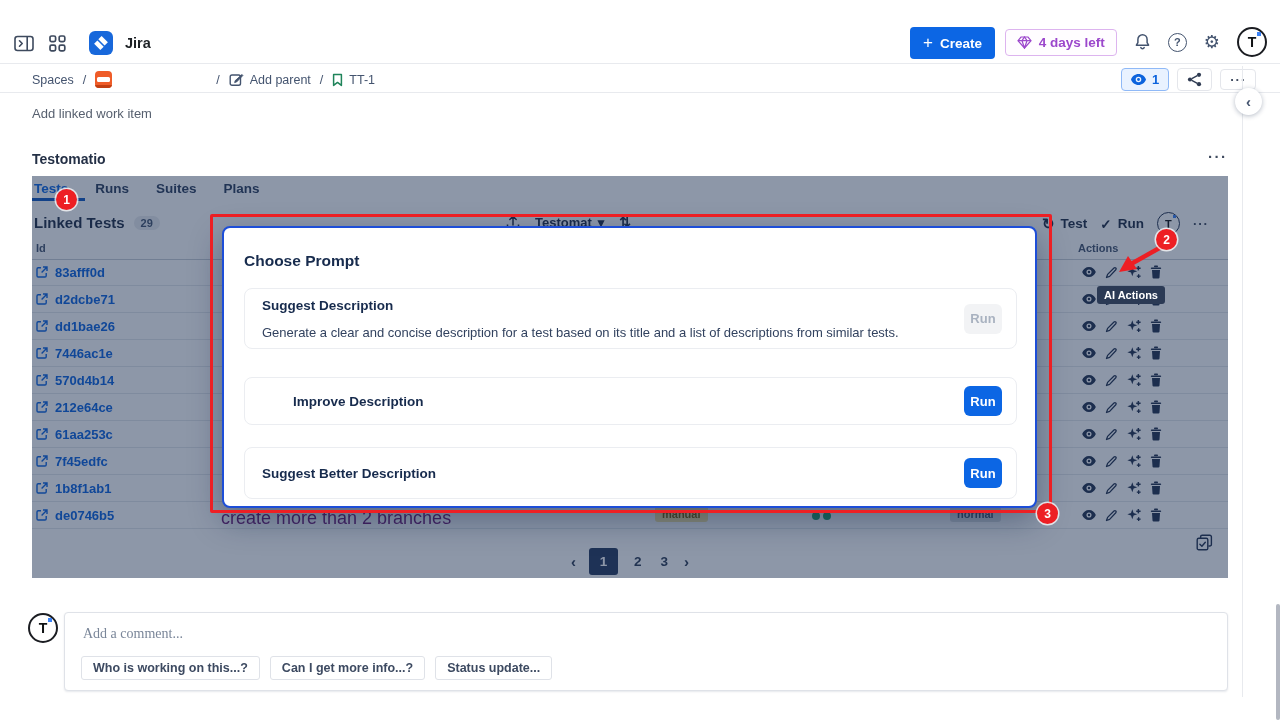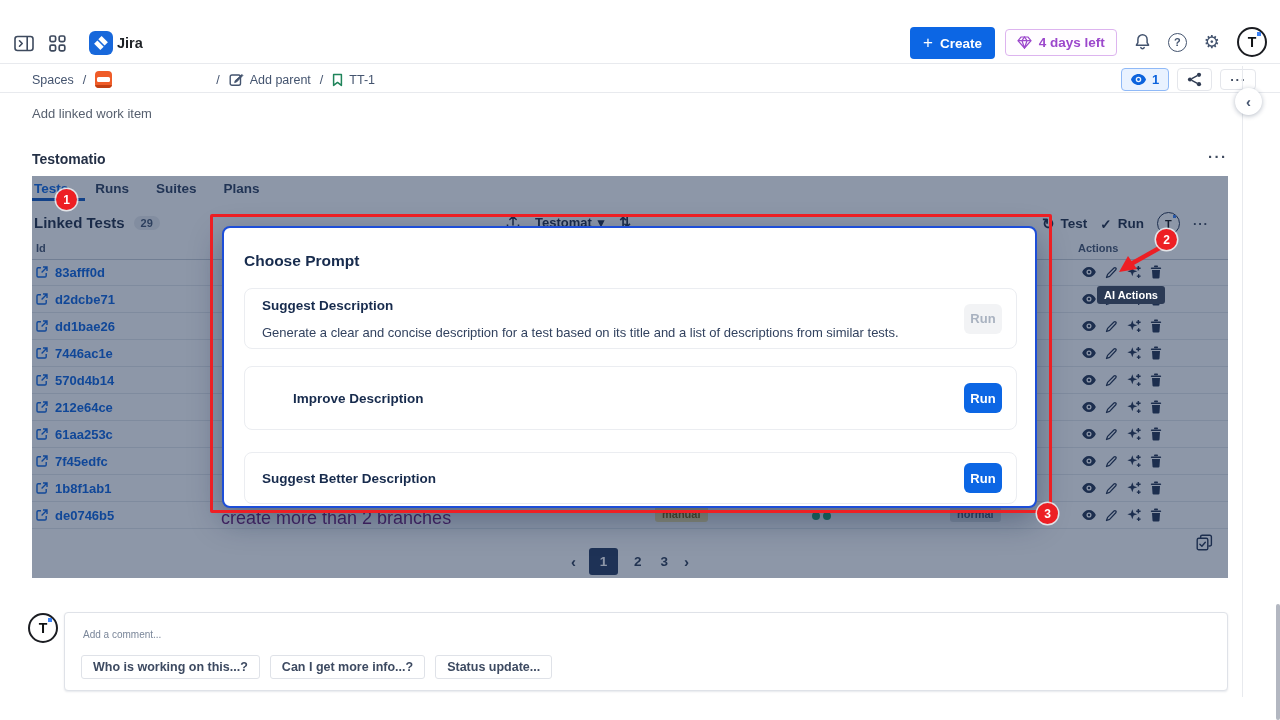--- a/index.html
+++ b/index.html
@@ -3,21 +3,21 @@
 <meta charset="utf-8">
 <style>
   html,body{margin:0;padding:0;background:#fff;}
   .stage{position:relative;width:1280px;height:720px;background:#fff;overflow:hidden;
          font-family:"Liberation Sans",sans-serif;color:#172b4d;}
   svg{display:block;}
 
   
   .navbar{position:absolute;left:0;top:0;width:1280px;height:64px;background:#fff;border-bottom:1px solid #e8eaee;box-sizing:border-box;}
   .nav-left{position:absolute;left:14px;top:31px;display:flex;align-items:center;gap:15px;color:#3e4a5e;}
-  .jira-wrap{display:flex;align-items:center;gap:4px;margin-left:8px;}
+  .jira-wrap{display:flex;align-items:center;gap:12px;margin-left:8px;}
   .jira-logo{width:24px;height:24px;border-radius:6px;background:#1868db;position:relative;}
   .jira-logo svg{position:absolute;left:0;top:0;}
   .jira-name{font-size:14.5px;font-weight:700;color:#1d2125;}
   .nav-search{position:absolute;left:289px;top:28px;width:616px;height:30px;border:1px solid #b8bfc9;border-radius:7px;
               display:flex;align-items:center;gap:8px;padding:0 10px;box-sizing:border-box;color:#596679;background:#fff;}
   .nav-search input{border:none;outline:none;flex:1;font-size:13.5px;color:#39465c;font-family:"Liberation Sans",sans-serif;background:transparent;}
   .nav-search input::placeholder{color:#626f86;}
   .nav-create{position:absolute;left:910px;top:27px;height:32px;background:#0c66e4;color:#fff;border-radius:4px;
               display:flex;align-items:center;gap:7px;padding:0 13px;font-size:13.5px;font-weight:700;cursor:pointer;}
   .nav-right{position:absolute;right:13px;top:27px;display:flex;align-items:center;gap:17px;color:#44546f;}
@@ -107,21 +107,21 @@
   .blanket{position:absolute;inset:0;background:rgba(23,43,77,0.49);z-index:5;}
 
   
   .modal{position:absolute;left:222px;top:226px;width:815px;height:282px;background:#fff;border:2px solid #1d4ed8;
          border-radius:8px;box-shadow:0 12px 32px rgba(9,30,66,.38);box-sizing:border-box;
          padding:24px 18px 0 20px;z-index:20;}
   .modal-title{font-size:15.5px;font-weight:700;color:#172b4d;}
   .pcard{border:1px solid #ebedf1;border-radius:8px;display:flex;align-items:center;
          padding:8px 14px 8px 17px;box-sizing:border-box;background:#fff;}
   .pcard.first{height:61px;margin-top:18px;}
-  .pcard.mid{height:64px;margin-top:17px;padding-left:48px;}
+  .pcard.mid{height:48px;margin-top:28px;padding-left:48px;}
   .pcard.last{height:52px;margin-top:22px;}
   .ptxt{flex:1;}
   .ptitle{font-size:13.5px;font-weight:700;color:#172b4d;}
   .pdesc{font-size:13px;color:#32425f;margin-top:12px;}
   .runbtn{min-width:38px;height:30px;border-radius:6px;display:flex;align-items:center;justify-content:center;
           font-size:13px;font-weight:600;box-sizing:border-box;padding:0 6px;}
   .runbtn.disabled{background:#f2f3f5;color:#a9b2c0;cursor:default;}
   .runbtn.primary{background:#0c66e4;color:#fff;cursor:pointer;}
 
   
@@ -134,22 +134,22 @@
   .tip{position:absolute;left:1097px;top:286px;background:#2b3a55;color:#fff;font-size:11px;font-weight:600;
        padding:3px 7px;border-radius:3px;z-index:25;}
 
   
   .c-avatar{position:absolute;left:28px;top:613px;width:26px;height:26px;border-radius:50%;border:2px solid #1b1d22;
             background:#fff;display:flex;align-items:center;justify-content:center;font-size:14px;font-weight:800;
             color:#101214;}
   .c-avatar .tick{position:absolute;right:4px;top:3px;width:4px;height:4px;background:#3b82f6;}
   .cbox{position:absolute;left:64px;top:612px;width:1164px;height:79px;border:1px solid #dfe2e8;border-radius:4px;
         background:#fff;box-shadow:0 1px 2px rgba(9,30,66,.10);box-sizing:border-box;padding:11px 16px;}
-  .cbox input{border:none;outline:none;width:100%;font-size:10px;color:#0c4a6e;
-              font-family:Liberation Sans, sans-serif;background:transparent;}
+  .cbox input{border:none;outline:none;width:100%;font-size:14px;color:#0c4a6e;
+              font-family:Liberation Serif, serif;background:transparent;}
   .cbox input::placeholder{color:#7a8699;}
   .chips{display:flex;gap:10px;margin-top:13px;}
   .chip{border:1px solid #dfe2e8;border-radius:3px;padding:4px 11px;font-size:12.5px;font-weight:600;color:#3d4a61;
         background:#fff;cursor:pointer;white-space:nowrap;}
 </style>
 </head>
 <body>
 
 <div class="stage">
 

